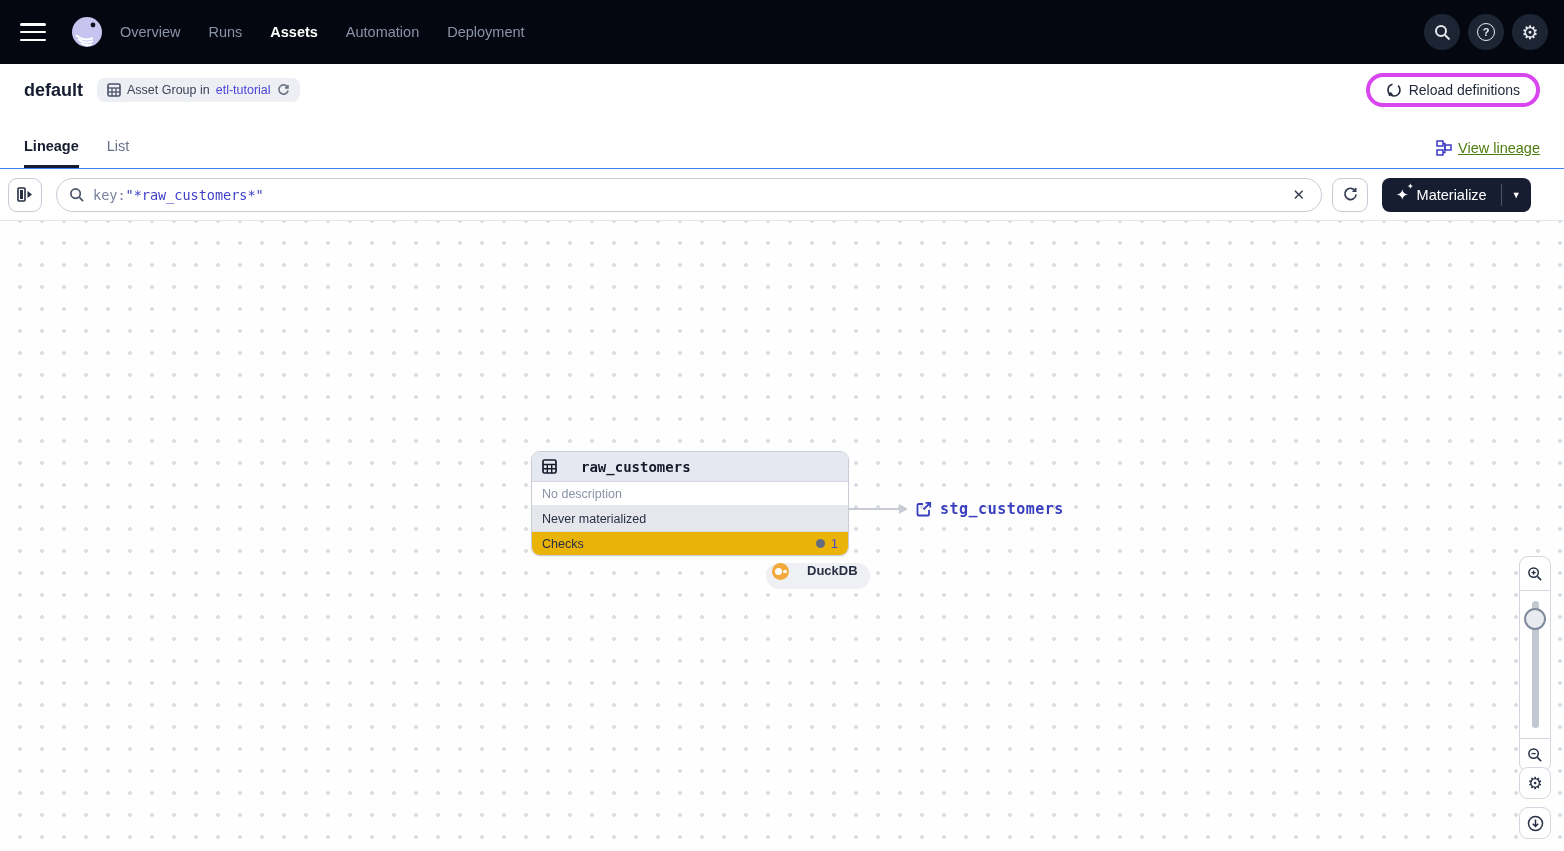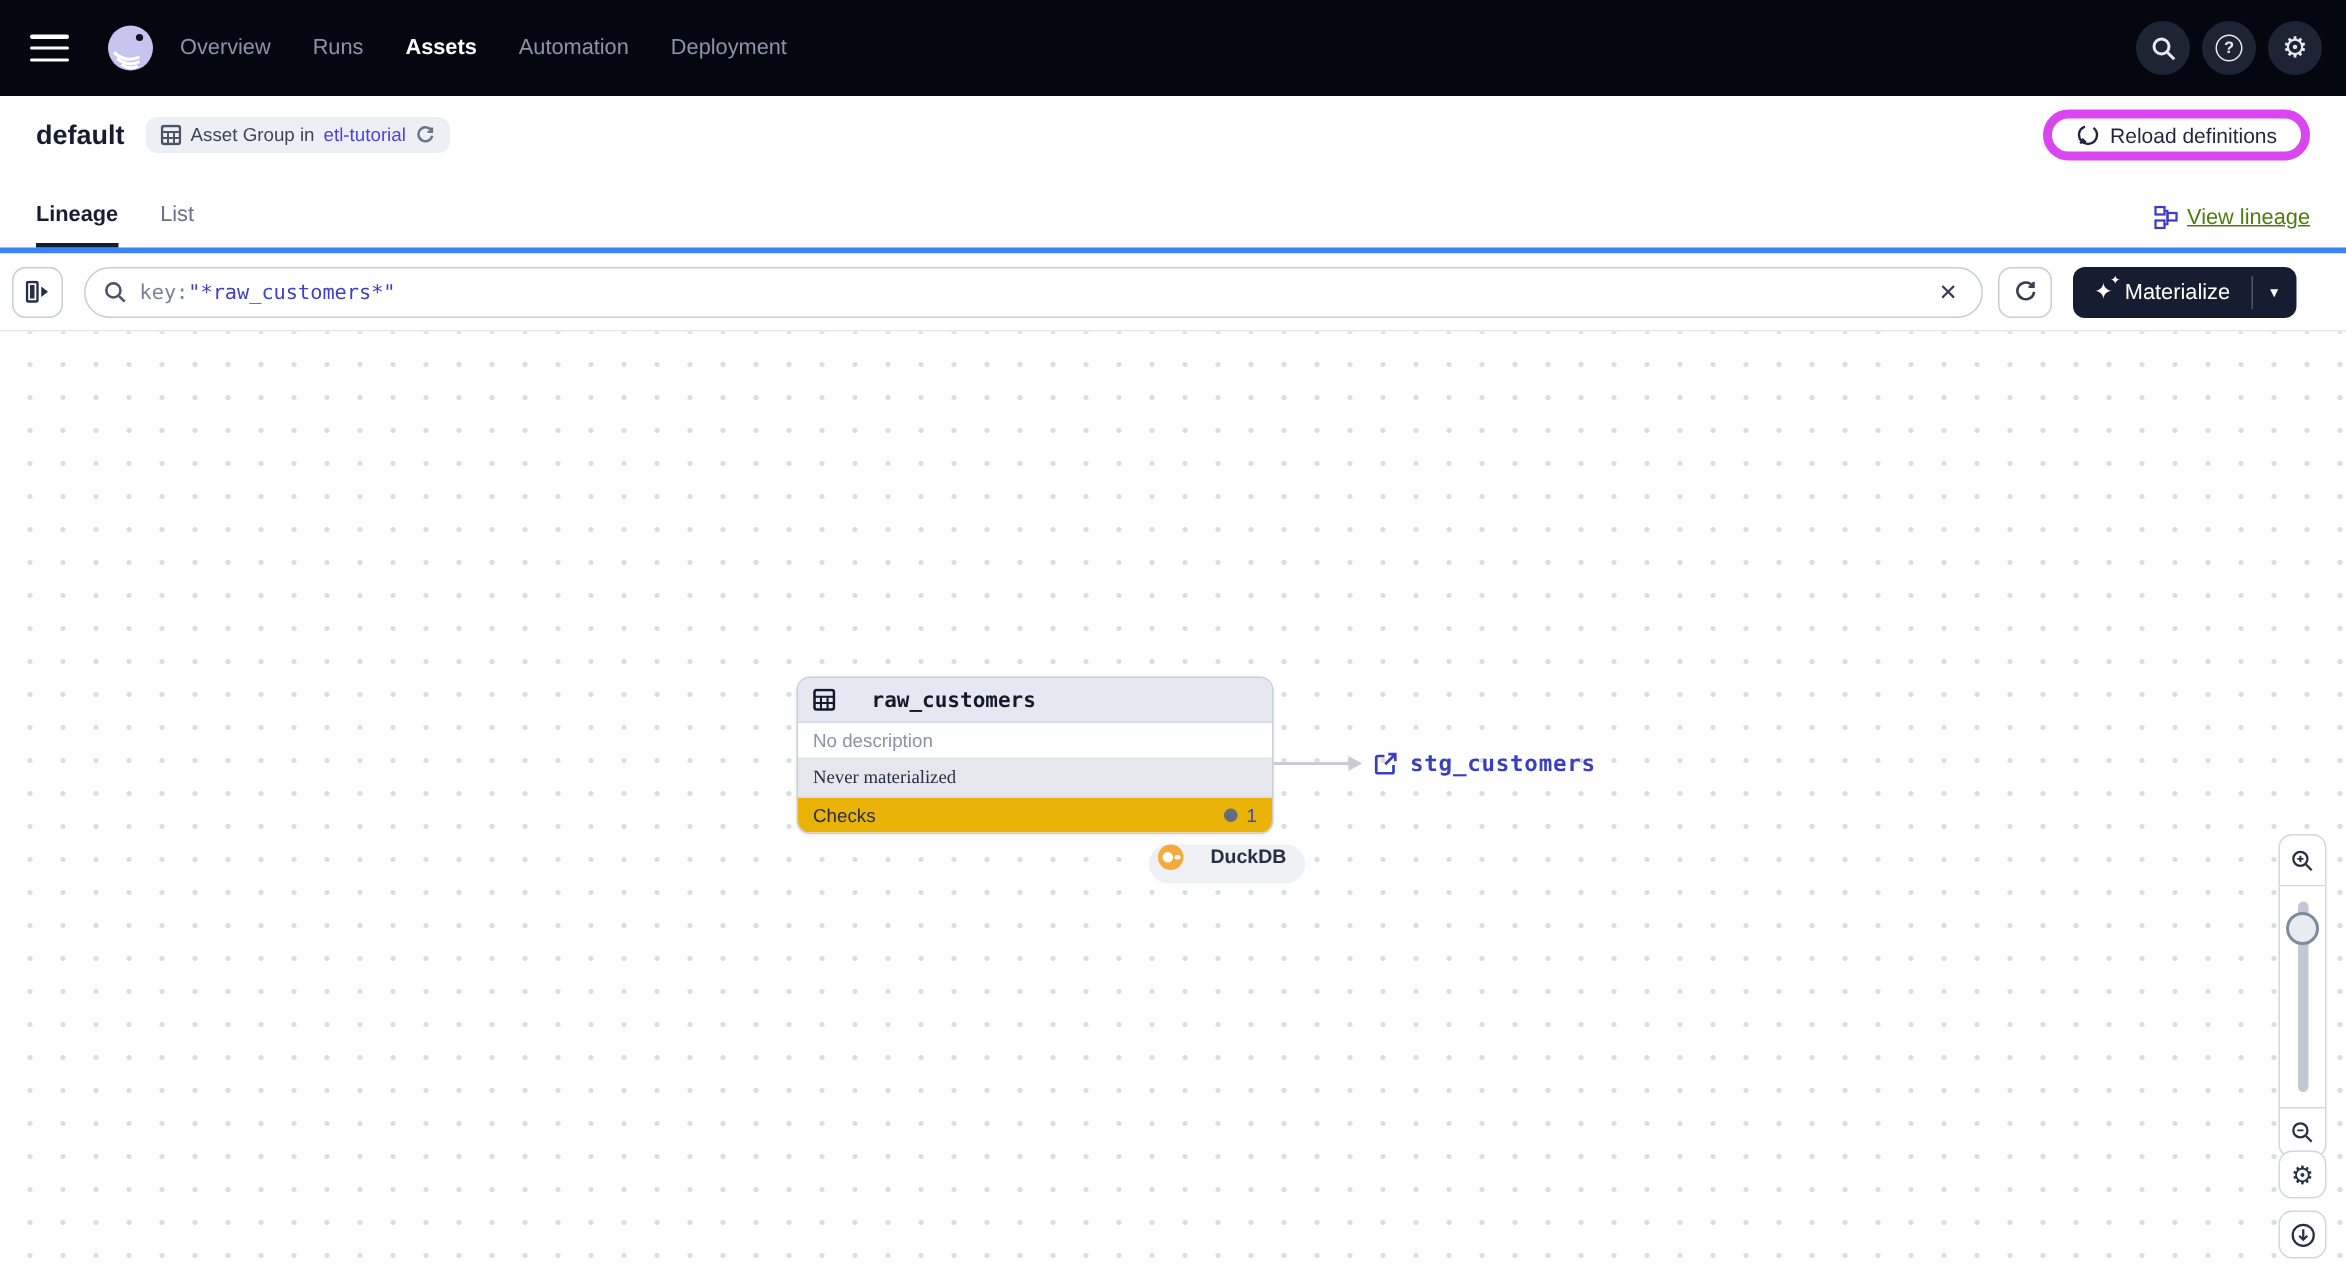--- a/index.html
+++ b/index.html
@@ -17,24 +17,24 @@
   .nav-right { margin-left:auto; display:flex; gap:8px; }
   .nav-icon-btn { width:36px; height:36px; border-radius:50%; background:#1D2433; display:flex; align-items:center; justify-content:center; cursor:pointer; color:#E8EAF0; }
   .help-circle { width:18px; height:18px; border:1.8px solid #E8EAF0; border-radius:50%; font-size:11px; font-weight:bold; display:flex; align-items:center; justify-content:center; }
   .gear-glyph { font-size:19px; line-height:1; }
 
   
   .page-header { position:absolute; left:0; top:64px; width:100%; height:52px; background:#fff; display:flex; align-items:center; padding:0 24px; }
   .page-title { font-size:18px; font-weight:bold; color:#161D30; margin-right:14px; }
   .group-badge { display:flex; align-items:center; gap:6px; background:#EDEFF4; border-radius:8px; padding:5px 10px; font-size:12.5px; color:#3E4559; }
   .group-badge .link { color:#4B45D9; cursor:pointer; }
-  .reload-btn { margin-left:auto; display:flex; align-items:center; gap:7px; border:6px solid #d946ef; border-radius:17px; height:34px; padding:0 16px; font-size:14px; color:#1F2738; background:#fff; cursor:pointer; }
-
-  
-  .tabs-row { position:absolute; left:0; top:116px; width:100%; height:53px; border-bottom:4px solid #3b82f6; display:flex; align-items:flex-end; padding:0 24px; }
+  .reload-btn { margin-left:auto; display:flex; align-items:center; gap:7px; border:4px solid #d946ef; border-radius:17px; height:34px; padding:0 16px; font-size:14px; color:#1F2738; background:#fff; cursor:pointer; }
+
+  
+  .tabs-row { position:absolute; left:0; top:116px; width:100%; height:53px; border-bottom:1px solid #3b82f6; display:flex; align-items:flex-end; padding:0 24px; }
   .tab { font-size:14.5px; padding-bottom:14px; margin-right:28px; cursor:pointer; color:#68718A; position:relative; }
   .tab.active { color:#161D30; font-weight:bold; }
   .tab.active::after { content:""; position:absolute; left:0; right:0; bottom:0; height:3px; background:#161D30; }
   .view-lineage { margin-left:auto; display:flex; align-items:center; gap:6px; color:#4d7c0f; font-size:14.5px; padding-bottom:12px; cursor:pointer;text-decoration:underline; }
 
   
   .toolbar { position:absolute; left:0; top:169px; width:100%; height:52px; background:#fff; border-bottom:1px solid #E2E5EB; display:flex; align-items:center; padding:0 0; }
   .panel-btn { width:34px; height:34px; border:1px solid #C8CCD7; border-radius:9px; background:#fff; display:flex; align-items:center; justify-content:center; cursor:pointer; margin-left:8px; }
   .search-field { margin-left:14px; height:34px; flex:0 0 1266px; border:1px solid #C8CCD7; border-radius:17px; display:flex; align-items:center; padding:0 12px; background:#fff; }
   .search-field .mono { font-family:"DejaVu Sans Mono", monospace; font-size:13.5px; }
@@ -52,21 +52,21 @@
   
   .canvas { position:absolute; left:0; top:221px; width:1564px; height:630px; background:#FEFEFE;
     background-image:radial-gradient(circle, #DADDE2 1.6px, transparent 1.8px);
     background-size:22px 22px; background-position:9px 11px; }
 
   
   .asset-node { position:absolute; left:531px; top:230px; width:318px; border:1px solid #C9CDD8; border-radius:9px; background:#fff; overflow:hidden; box-shadow:0 1px 2px rgba(20,25,45,0.06); cursor:pointer; }
   .an-header { height:30px; background:#E6E8F1; border-bottom:1px solid #D4D8E1; display:flex; align-items:center; gap:24px; padding:0 10px; }
   .an-title { font-family:"DejaVu Sans Mono", monospace; font-weight:bold; font-size:14px; color:#141A2A; }
   .an-desc { height:24px; background:#fff; border-bottom:1px solid #E4E6EC; display:flex; align-items:center; padding:0 10px; font-size:12.5px; color:#8A92A6; }
-  .an-status { height:26px; background:#E5E7ED; border-bottom:1px solid #D8DBE2; display:flex; align-items:center; padding:0 10px; font-size:12.5px; color:#272F44;font-family:Liberation Serif, serif; }
+  .an-status { height:26px; background:#E5E7ED; border-bottom:1px solid #D8DBE2; display:flex; align-items:center; padding:0 10px; font-size:12.5px; color:#272F44; }
   .an-checks { height:23px; background:#eab308; display:flex; align-items:center; padding:0 10px; font-size:12.5px; color:#272F44; }
   .an-checks .count-wrap { margin-left:auto; display:flex; align-items:center; gap:6px; }
   .check-dot { width:9px; height:9px; border-radius:50%; background:#646C80; }
   .check-count { color:#4744D0; font-size:12.5px; }
 
   .kind-badge { position:absolute; left:766px; top:342px; height:26px; background:#EEF0F4; border-radius:13px; display:flex; align-items:flex-start; gap:18px; padding:0 12px 0 6px; font-size:13px; font-weight:bold; color:#272F44; cursor:pointer; }
   .duck-circle { width:17px; height:17px; border-radius:50%; background:#F3A93C; position:relative; }
   .duck-circle::after { content:""; position:absolute; left:3px; top:5px; width:7px; height:7px; border-radius:50%; background:#fff; }
   .duck-circle::before { content:""; position:absolute; right:2px; top:7px; width:4px; height:3px; border-radius:2px; background:#fff; }
 

